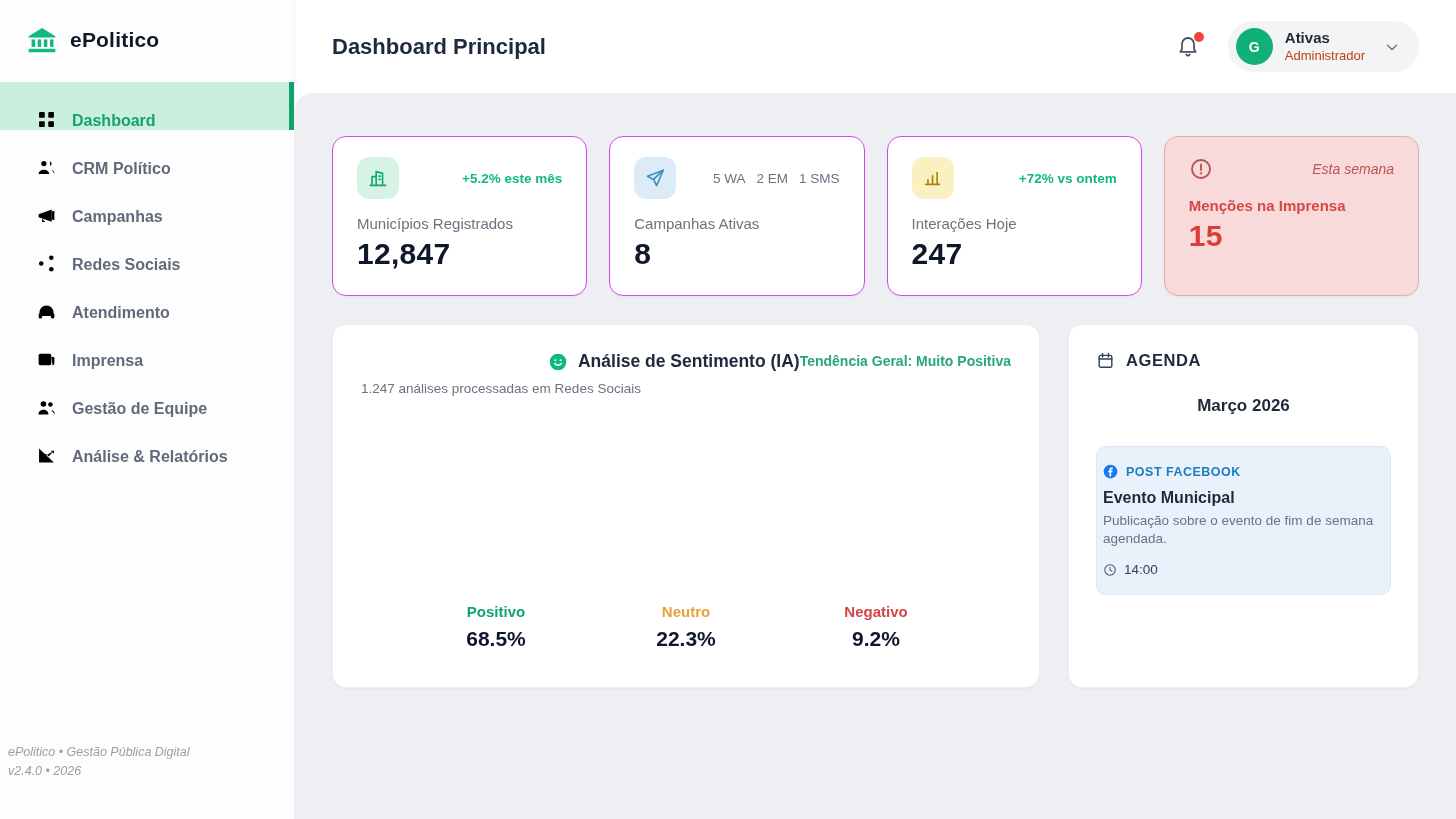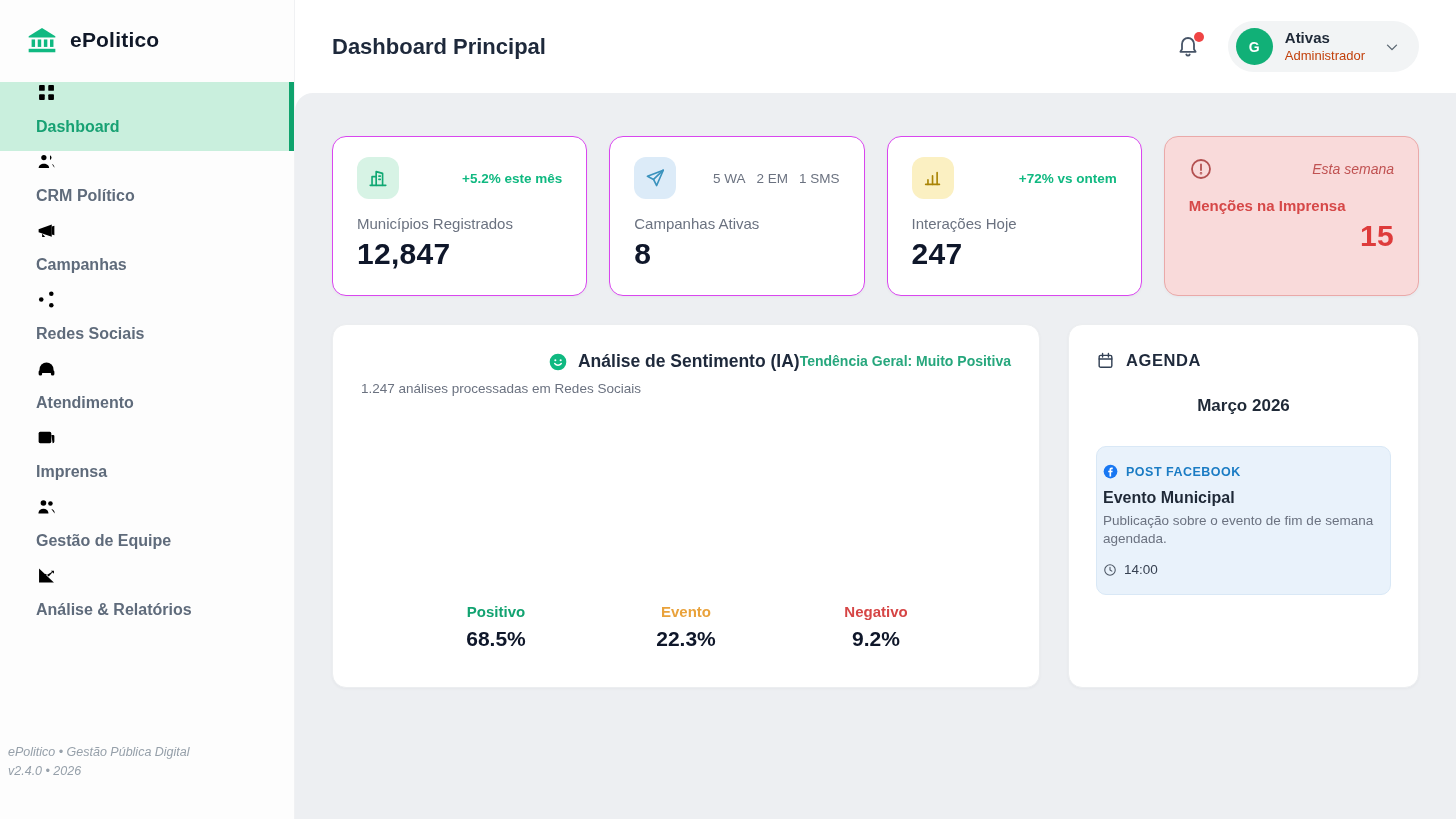--- a/index.html
+++ b/index.html
@@ -15,23 +15,23 @@
   .sidebar {
     width:295px; min-width:295px; height:100%; background:#fdfdfd;
     display:flex; flex-direction:column; position:relative;
     border-right:1px solid #f0f1f3;
   }
   .logo-row { display:flex; align-items:center; gap:12px; padding:24px 24px 22px 26px; }
   .logo-mark { width:32px; height:32px; color:#10b981; }
   .logo-name { font-size:21px; font-weight:bold; color:#101828; letter-spacing:.2px; }
   .nav { display:flex; flex-direction:column; margin-top:4px; }
   .nav-item {
-    display:flex; align-items:flex-start; gap:15px; height:69px;
+    display:flex; align-items:flex-end; gap:15px; height:48px;
     padding-left:36px; cursor:pointer; color:#5f6b7b;
-    font-size:16px; font-weight:600;flex-direction:column;
+    font-size:16px; font-weight:600;
   }
   .nav-item .nav-ico { width:21px; height:21px; flex:0 0 auto; }
   .nav-item.active {
     background:#c9efdd; color:#17a173; border-right:5px solid #0fa36d;
   }
   .sidebar-footer {
     position:absolute; left:8px; bottom:38px;
     font-size:12.5px; color:#96a0aa; line-height:19px;font-style:italic;
   }
 
@@ -85,21 +85,21 @@
   .stat-badge { font-size:13.5px; font-weight:bold; color:#10b981; }
   .mini-badges { display:flex; gap:11px; font-size:13.5px; color:#6b7280; }
   .stat-label { margin-top:16px; font-size:15px; color:#6b7280; }
   .stat-value { margin-top:5px; font-size:30px; font-weight:bold; color:#0f172a; letter-spacing:.3px; }
 
   .stat-card.alert {
     background:#f9dada; border:1px solid #eaa9a9;
   }
   .stat-card.alert .stat-badge { color:#c05252; font-weight:normal; font-style:italic; font-size:14px; }
   .stat-card.alert .stat-label { color:#d64848; font-weight:bold; }
-  .stat-card.alert .stat-value { color:#de3b3b;text-align:right; }
+  .stat-card.alert .stat-value { color:#de3b3b; }
   .alert-ico { width:24px; height:24px; color:#b35050; }
 
   .panels-row { display:grid; grid-template-columns:1fr 351px; gap:28px; margin-top:28px; height:364px; }
   .panel {
     background:#ffffff; border:1px solid #eceef0; border-radius:14px;
     box-shadow:0 1px 3px rgba(16,24,40,.04);
   }
 
   
   .sentiment { padding:26px 28px 30px 28px; display:flex; flex-direction:column; }
@@ -337,21 +337,21 @@
           <span class="sent-trend">Tendência Geral: Muito Positiva</span>
         </div>
         <div class="sent-sub">1.247 análises processadas em Redes Sociais</div>
         <div class="sent-spacer"></div>
         <div class="sent-metrics">
           <div class="metric">
             <div class="metric-label pos">Positivo</div>
             <div class="metric-value">68.5%</div>
           </div>
           <div class="metric">
-            <div class="metric-label neu">Evento</div>
+            <div class="metric-label neu">Neutro</div>
             <div class="metric-value">22.3%</div>
           </div>
           <div class="metric">
             <div class="metric-label neg">Negativo</div>
             <div class="metric-value">9.2%</div>
           </div>
         </div>
       </section>
 
       <section class="panel agenda">

